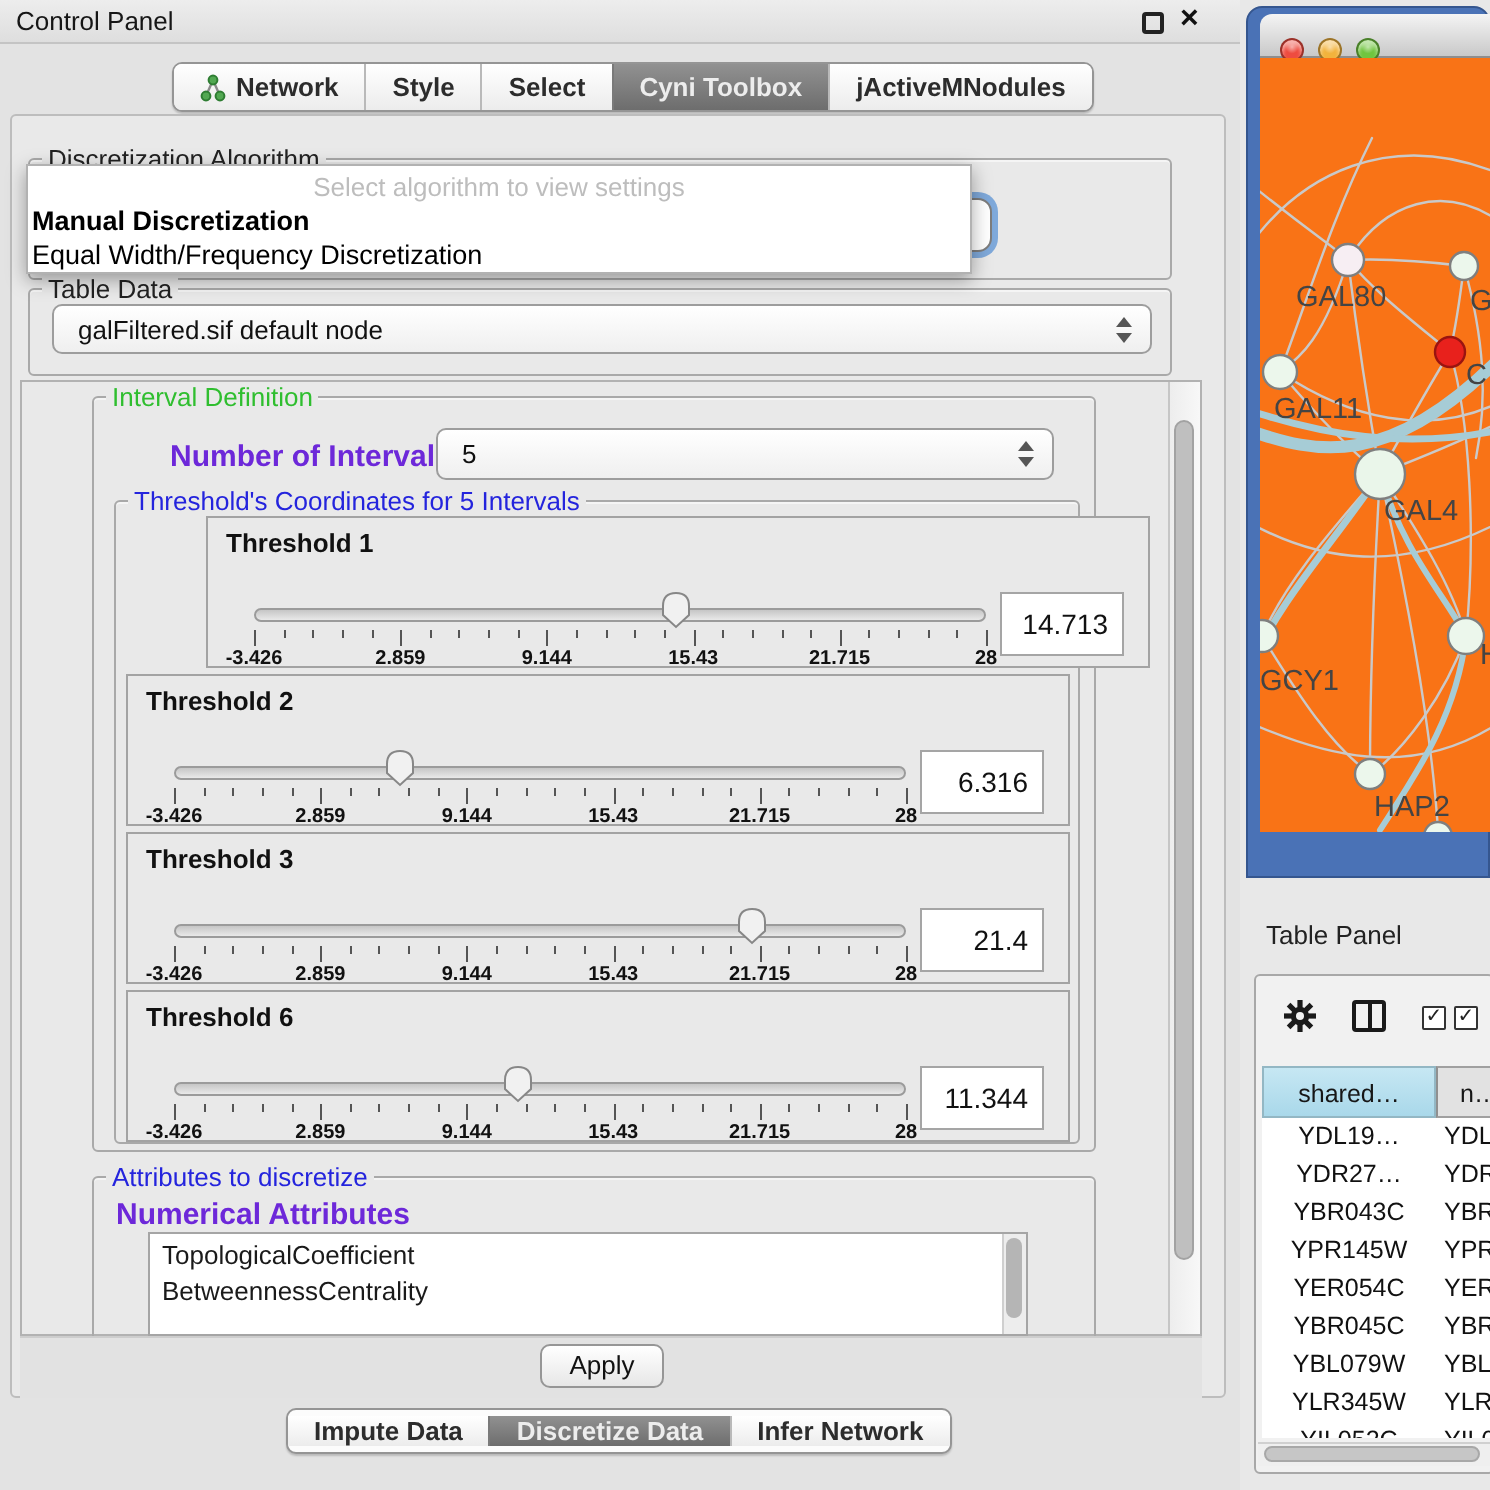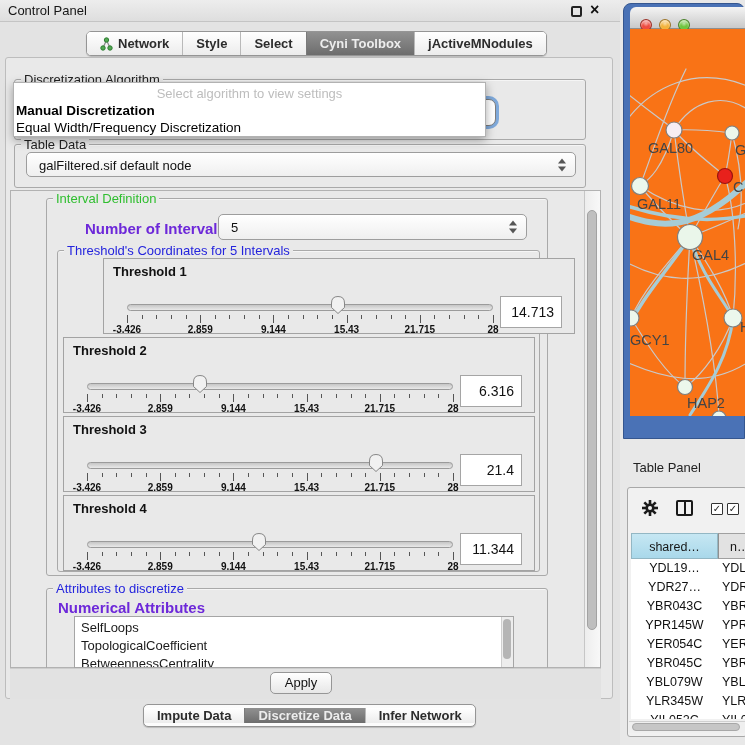--- a/index.html
+++ b/index.html
@@ -258,21 +258,21 @@
         <div class="tick" style="left: 96%;"></div>
         <div class="tick major" style="left: 100%;"></div>
         <div class="tick-label" style="left: 100%;">28</div>
         <div class="handle" style="left: calc(78.9983% - 8px);"><svg width="16" height="20" viewBox="0 0 16 20">
             <path d="M1.5 8 Q1.5 1.5 8 1.5 Q14.5 1.5 14.5 8 L14.5 12.5 L8 18.5 L1.5 12.5 Z" fill="#f1f1f1" stroke="#878787"></path>
           </svg></div>
       </div>
     <div class="thr-value">21.4</div>
   </div>
   <div class="thr-panel" style="top:495px;">
-    <div class="thr-label">Threshold 4</div>
+    <div class="thr-label">Threshold 6</div>
     <div class="thr-slider">
         <div class="sl-track"></div>
         <div class="tick major" style="left: 0%;"></div>
         <div class="tick-label" style="left: 0%;">-3.426</div>
         <div class="tick" style="left: 4%;"></div>
         <div class="tick" style="left: 8%;"></div>
         <div class="tick" style="left: 12%;"></div>
         <div class="tick" style="left: 16%;"></div>
         <div class="tick major" style="left: 20%;"></div>
         <div class="tick-label" style="left: 20%;">2.859</div>
@@ -305,21 +305,20 @@
           </svg></div>
       </div>
     <div class="thr-value">11.344</div>
   </div>
 
   <div class="gbox" style="left:46px;top:588px;width:502px;height:110px;">
     <span class="gtitle blue">Attributes to discretize</span>
   </div>
   <span class="bold13" style="left:58px;top:599px;">Numerical Attributes</span>
   <div id="attr-list">
-      <div class="attr-item">SelfLoops</div>
       <div class="attr-item">TopologicalCoefficient</div>
       <div class="attr-item">BetweennessCentrality</div>
     </div>
   <div id="ltrack"></div>
   <div id="lthumb"></div>
 
   <div id="apply-bar"></div>
   <div class="btn" style="left:270px;top:672px;width:62px;height:22px;line-height:20px;z-index:11;">Apply</div>
 
   <div class="seg-group" style="left:143px;top:704px;height:23px;align-items:center;">

